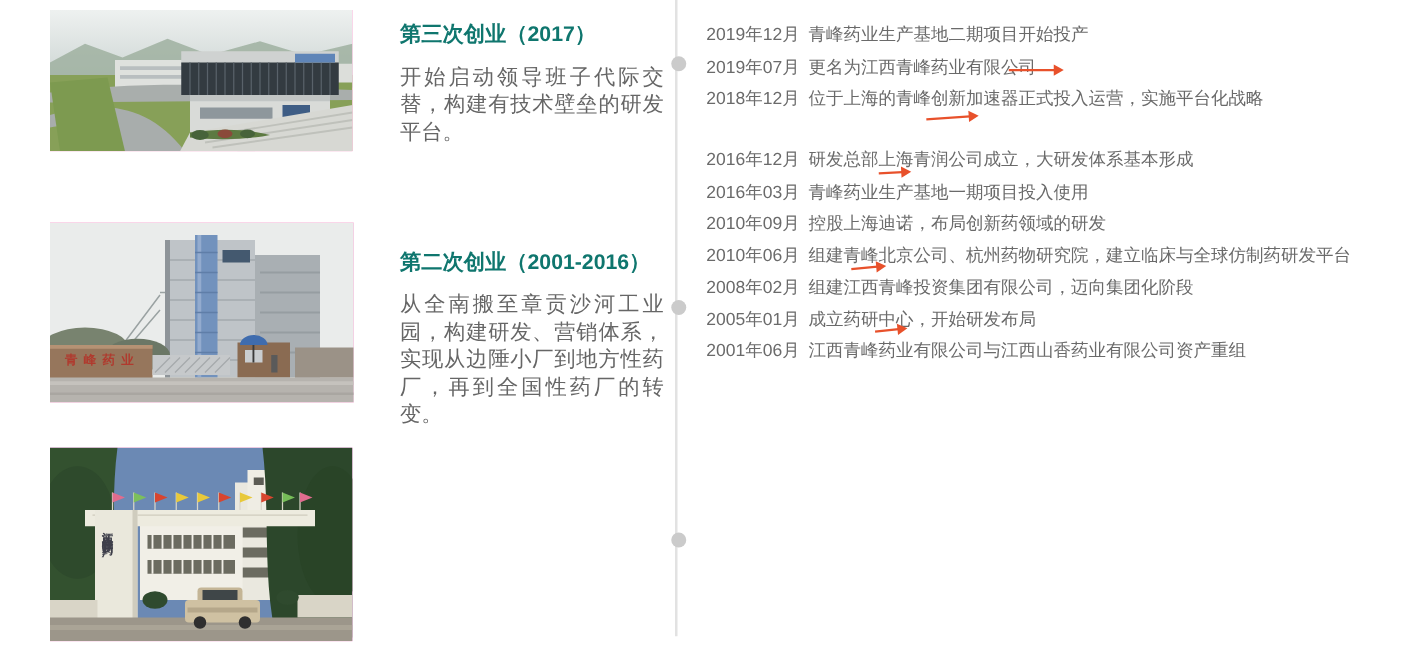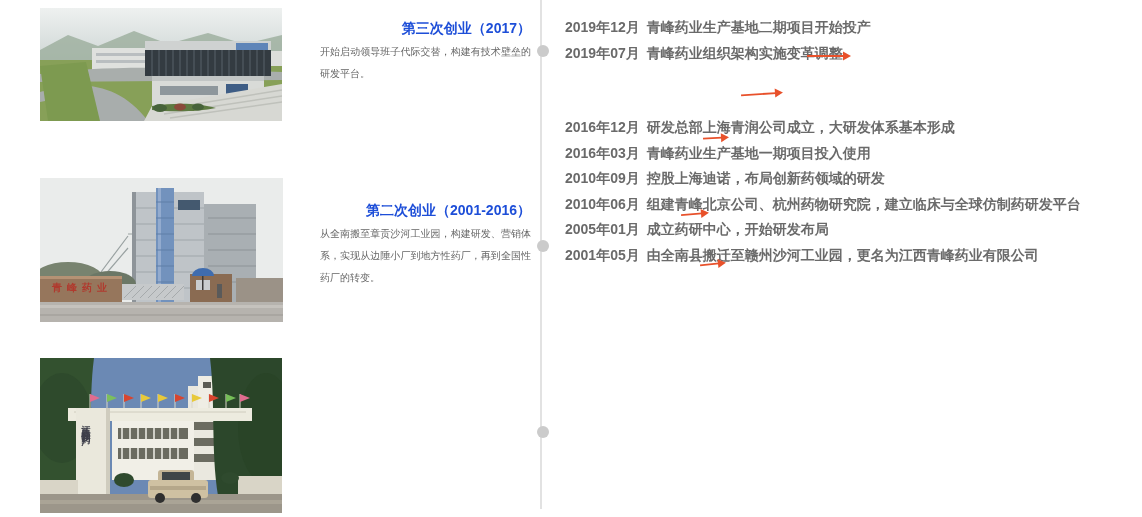--- a/index.html
+++ b/index.html
@@ -12,29 +12,29 @@
   .photo1{left:40px;top:8px;width:242px;height:113px;}
   .photo2{left:40px;top:178px;width:243px;height:144px;}
   .photo3{left:40px;top:358px;width:242px;height:155px;}
   .sign-h{position:absolute;left:12px;top:103px;font-size:10px;font-weight:bold;
           color:#b03a2e;letter-spacing:5px;white-space:nowrap;}
   .sign-v{position:absolute;left:41px;top:60px;font-size:9px;font-weight:bold;color:#3e3f4a;
           writing-mode:vertical-rl;letter-spacing:2px;line-height:10px;}
 
   
   .era{position:absolute;left:320px;width:211px;}
-  .era-title{font-size:14px;font-weight:bold;color:#1d4ed8;text-align:right;
+  .era-title{font-size:17px;font-weight:bold;color:#0f766e;text-align:left;
              line-height:24px;white-space:nowrap;}
-  .era-desc{font-size:10px;color:#666666;line-height:22px;text-align:justify;
-            margin-top:1px;}
+  .era-desc{font-size:17px;color:#666666;line-height:22px;text-align:justify;
+            margin-top:11px;}
 
   
   .divider{position:absolute;left:540px;top:0;width:2px;height:509px;background:#e2e2e2;}
   .dot{position:absolute;left:537px;width:12px;height:12px;border-radius:50%;background:#cbcbcb;}
-  .tl-group{position:absolute;left:565px;font-weight:bold;}
+  .tl-group{position:absolute;left:565px;}
   .tl-row{font-size:14px;line-height:25.5px;color:#6a6a6a;white-space:nowrap;}
   .tl-date{margin-right:7px;}
   .annotation-layer{position:absolute;left:0;top:0;width:100%;height:100%;pointer-events:none;}
 </style>
 </head>
 <body>
 
 <div class="page">
 
   <div class="photo photo1">
@@ -172,23 +172,26 @@
   <div class="dot" style="top:240px"></div>
   <div class="dot" style="top:426px"></div>
 
   <div class="tl-group" style="top:15px">
 
       <div class="tl-row">
         <span class="tl-date">2019年12月</span><span class="tl-text">青峰药业生产基地二期项目开始投产</span>
       </div>
 
       <div class="tl-row">
-        <span class="tl-date">2019年07月</span><span class="tl-text">青峰药业组织架构实施变革调整</span>
-      </div>
-
+        <span class="tl-date">2019年07月</span><span class="tl-text">更名为江西青峰药业有限公司</span>
+      </div>
+
+      <div class="tl-row">
+        <span class="tl-date">2018年12月</span><span class="tl-text">位于上海的青峰创新加速器正式投入运营，实施平台化战略</span>
+      </div>
     </div>
 
   <div class="tl-group" style="top:115px">
 
       <div class="tl-row">
         <span class="tl-date">2016年12月</span><span class="tl-text">研发总部上海青润公司成立，大研发体系基本形成</span>
       </div>
 
       <div class="tl-row">
         <span class="tl-date">2016年03月</span><span class="tl-text">青峰药业生产基地一期项目投入使用</span>
@@ -196,30 +199,33 @@
 
 
       <div class="tl-row">
         <span class="tl-date">2010年09月</span><span class="tl-text">控股上海迪诺，布局创新药领域的研发</span>
       </div>
 
       <div class="tl-row">
         <span class="tl-date">2010年06月</span><span class="tl-text">组建青峰北京公司、杭州药物研究院，建立临床与全球仿制药研发平台</span>
       </div>
 
+      <div class="tl-row">
+        <span class="tl-date">2008年02月</span><span class="tl-text">组建江西青峰投资集团有限公司，迈向集团化阶段</span>
+      </div>
 
 
       <div class="tl-row">
         <span class="tl-date">2005年01月</span><span class="tl-text">成立药研中心，开始研发布局</span>
       </div>
 
-
-      <div class="tl-row">
-        <span class="tl-date">2001年05月</span><span class="tl-text">由全南县搬迁至赣州沙河工业园，更名为江西青峰药业有限公司</span>
-      </div>
+      <div class="tl-row">
+        <span class="tl-date">2001年06月</span><span class="tl-text">江西青峰药业有限公司与江西山香药业有限公司资产重组</span>
+      </div>
+
     </div>
 
 
   <div class="annotation-layer">
       <svg width="46" height="12" viewBox="0 0 46 12" style="position: absolute; left: 806px; top: 50px; overflow: visible; transform: rotate(0deg);">
         <path d="M1 6 L38 6" stroke="#e8512b" stroke-width="1.8" fill="none"></path>
         <path d="M37 1.5 L45 6 L37 10.5 Z" fill="#e8512b"></path>
       </svg>
       <svg width="44" height="12" viewBox="0 0 44 12" style="position: absolute; left: 740px; top: 88px; overflow: visible; transform: rotate(-4deg);">
         <path d="M1 6 L36 6" stroke="#e8512b" stroke-width="1.8" fill="none"></path>

